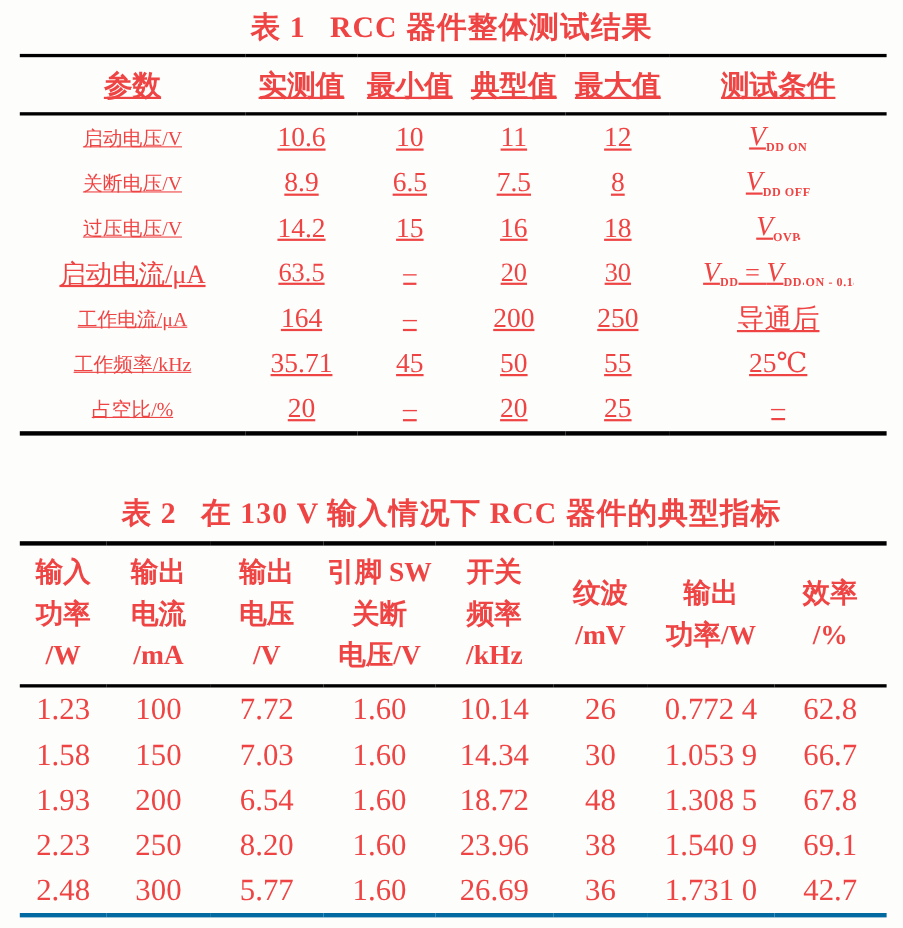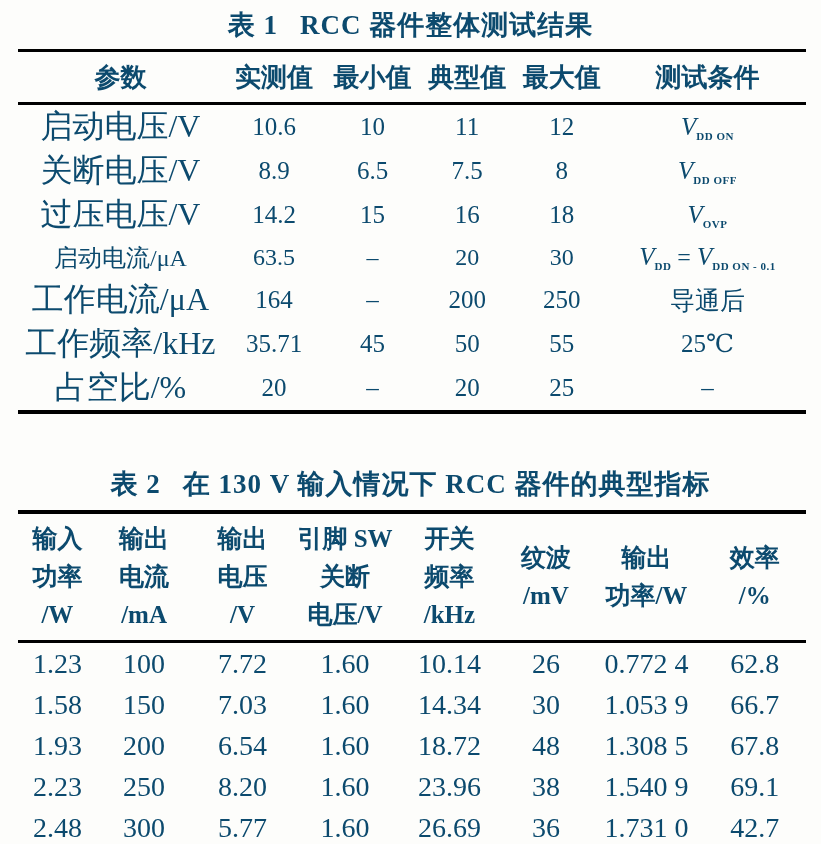--- a/index.html
+++ b/index.html
@@ -5,21 +5,21 @@
   html, body {
     margin: 0;
     padding: 0;
     background: #f4f4f2;
   }
   .page {
     position: relative;
     width: 821px;
     height: 844px;
     background: #fdfdfb;
-    color: #0c4a6e;
+    color: #ef4444;
     font-family: "Liberation Serif", "DejaVu Serif", serif;
     overflow: hidden;
   }
   .tbl-title {
     text-align: center;
     font-weight: bold;
     font-size: 27px;
     letter-spacing: 1px;
     margin: 0;
     padding: 0;
@@ -36,36 +36,36 @@
   }
   th, td {
     text-align: center;
     vertical-align: middle;
     padding: 0;
     overflow: visible;
     white-space: nowrap;
   }
 
   
-  #table1 { border-top: 3px solid #000; border-bottom: 4px solid #000; margin-top: 6px; }
+  #table1 { border-top: 3px solid #000; border-bottom: 4px solid #000; margin-top: 6px; text-decoration: underline; }
   #table1 thead th {
     border-bottom: 3px solid #000;
     height: 50px;
     font-size: 26px;
     font-weight: 600;
   }
   #table1 tbody td { height: 41px; font-size: 25px; }
-  #table1 td.param { font-size: 32px; }
+  #table1 td.param { font-size: 18px; }
   #table1 .cond i  { font-style: italic; font-size: 25px; font-family: "Liberation Serif", serif; }
   #table1 .cond sub { font-size: 11px; font-weight: 600; vertical-align: -5px; letter-spacing: 0.5px; }
   #table1 .cond .mid:empty { display: none; }
   #table1 tr.tight td { font-size: 24px; }
 
   
-  #table2 { border-top: 4px solid #000; border-bottom: 8px solid #0369a1; margin-top: 8px; }
+  #table2 { border-top: 4px solid #000; border-bottom: 4px solid #0369a1; margin-top: 8px; }
   #table2 thead th {
     border-bottom: 3px solid #000;
     height: 126px;
     font-size: 25px;
     font-weight: 600;
     white-space: pre-line;
     line-height: 38px;
     vertical-align: middle;
   }
   #table2 tbody td { height: 41px; font-size: 28px; }

